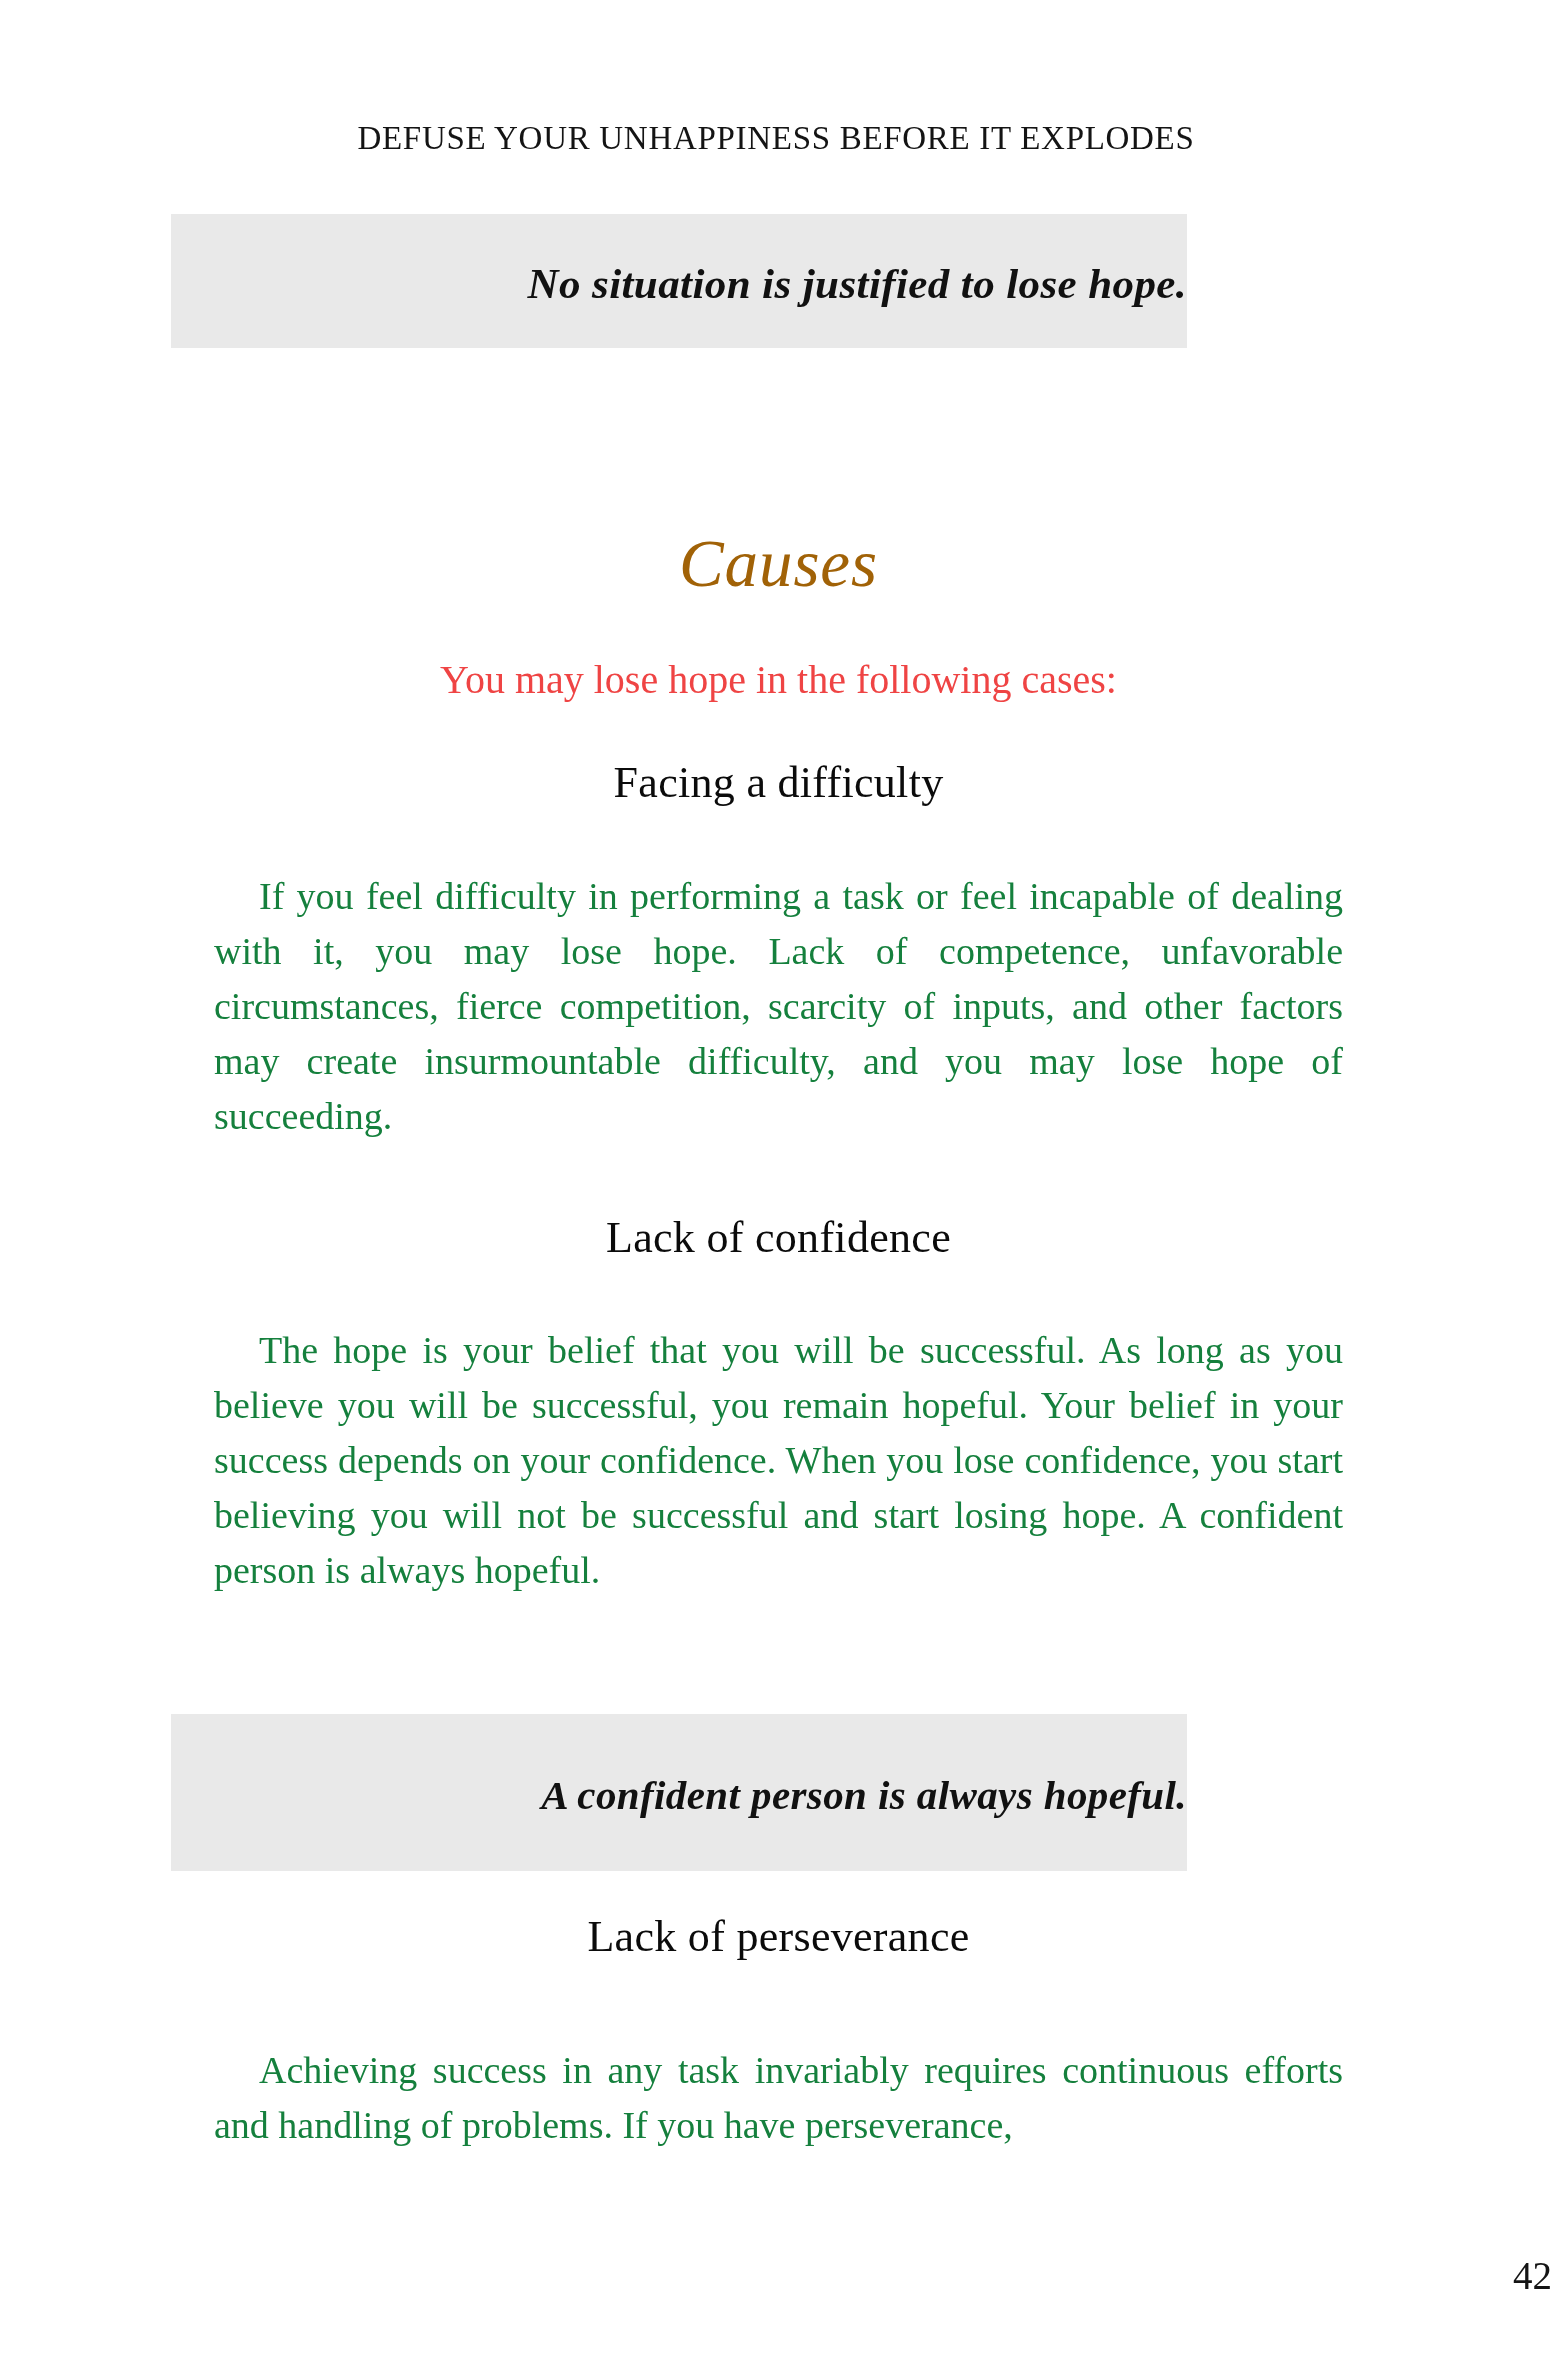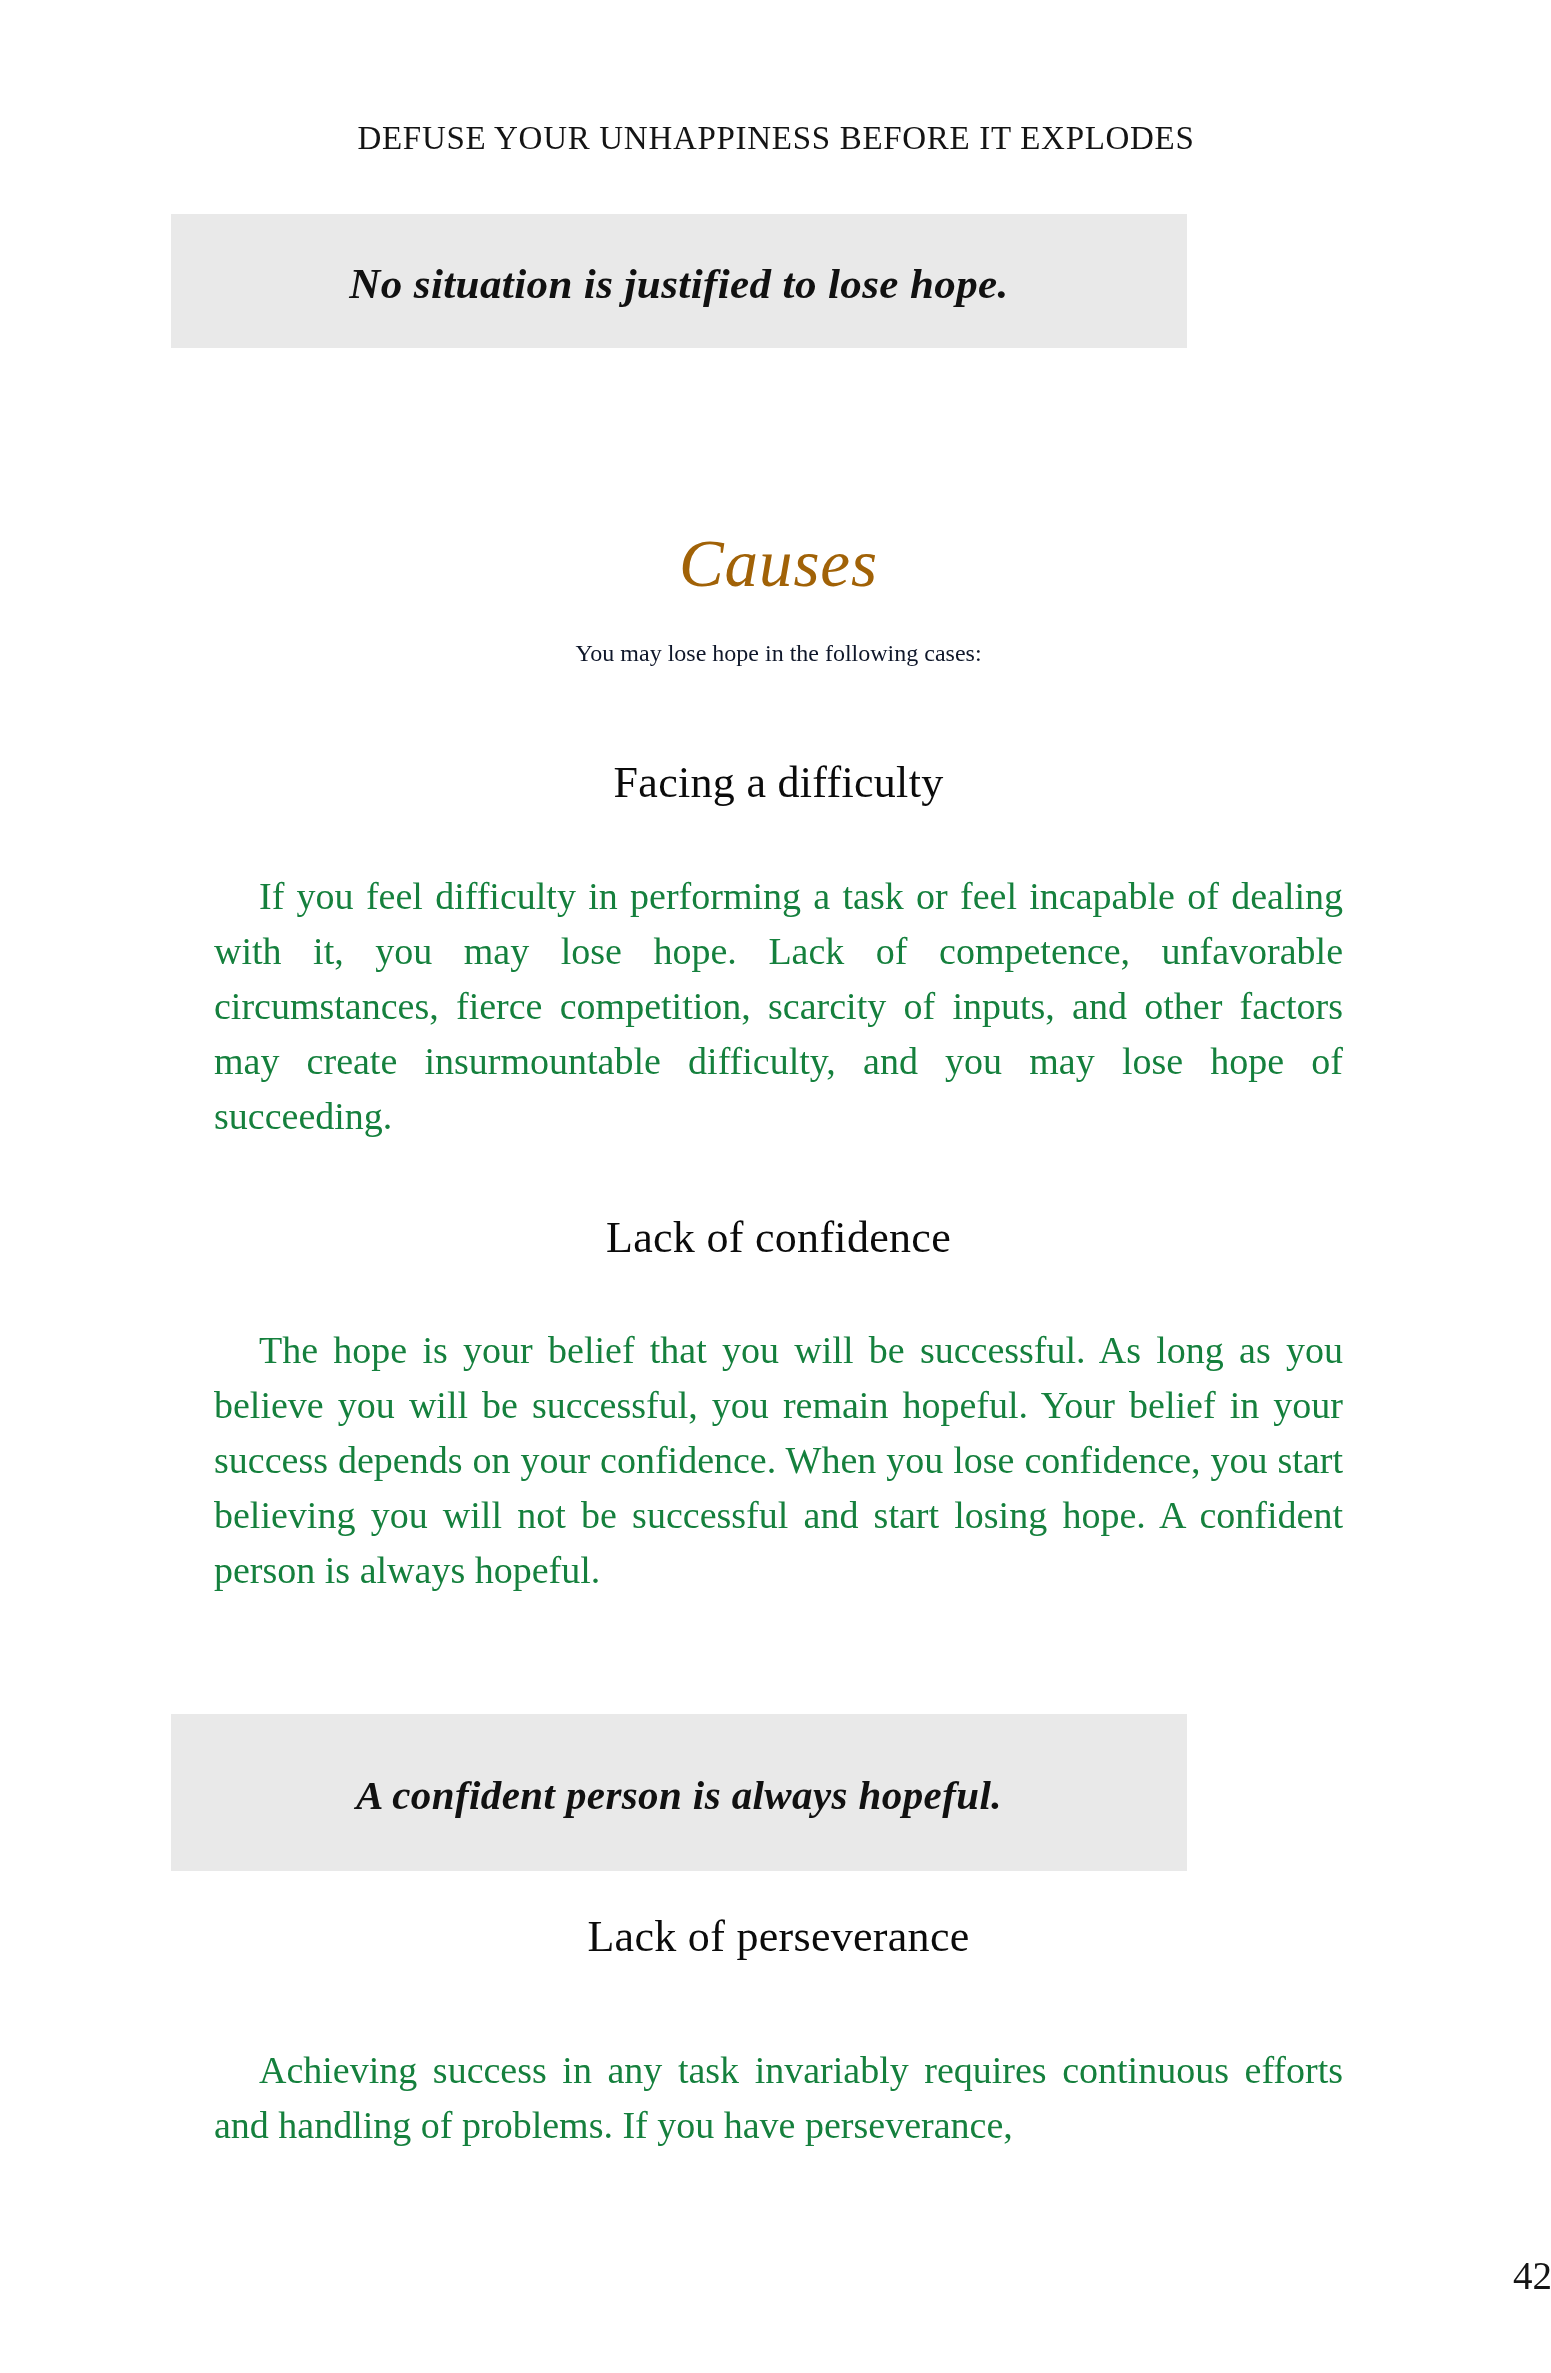--- a/index.html
+++ b/index.html
@@ -37,21 +37,21 @@
   }
 
   
   .quote-band {
     position: absolute;
     left: 171px;
     width: 1016px;
     background: #e9e9e9;
     display: flex;
     align-items: center;
-    justify-content: center;
+    justify-content: flex-end;
   }
   .quote-band.band-one {
     top: 214px;
     height: 134px;
   }
   .quote-band.band-two {
     top: 1714px;
     height: 157px;
   }
   .quote-text {
@@ -87,22 +87,22 @@
     letter-spacing: 0.9px;
     color: #a16207;
   }
 
   .lead-line {
     position: absolute;
     top: 616px;
     left: 0;
     width: 100%;
     text-align: center;
-    font-size: 24px;
-    color: #0f172a;
+    font-size: 40px;
+    color: #ef4444;
   }
 
   .subheading {
     position: absolute;
     left: 0;
     width: 100%;
     text-align: center;
     font-weight: normal;
     font-size: 44px;
     letter-spacing: 0.3px;

